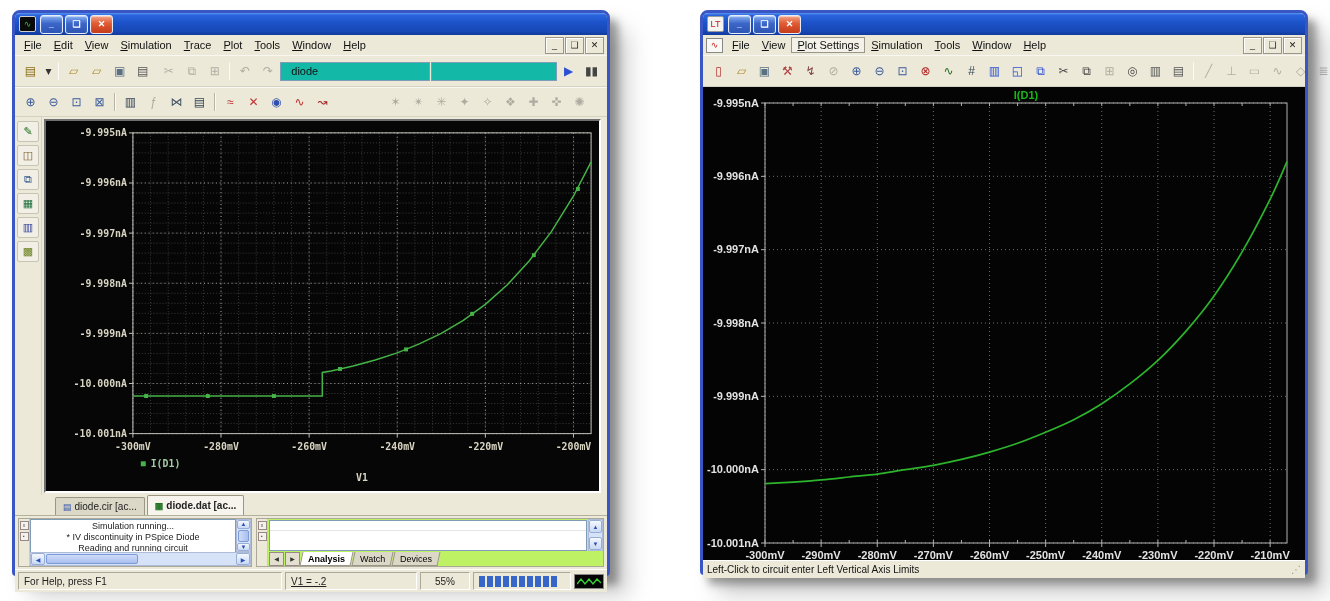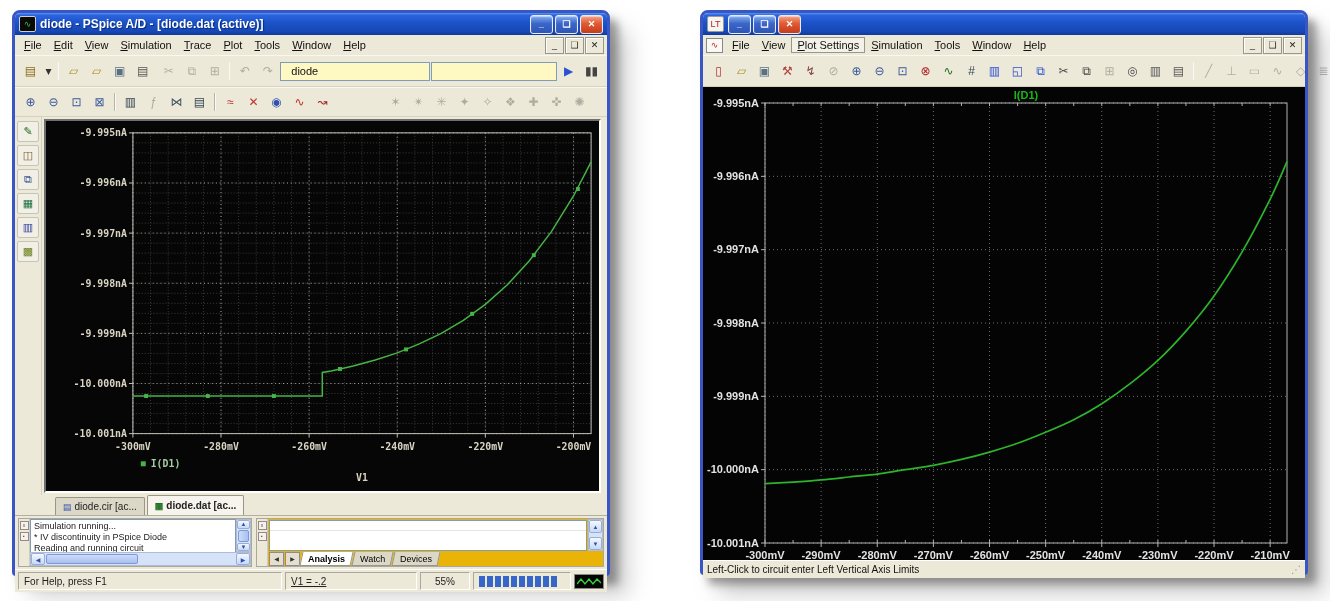--- a/index.html
+++ b/index.html
@@ -29,39 +29,39 @@
   .menubar .mini-ico{width:15px;height:13px;margin-right:3px;display:flex;align-items:center;justify-content:center;
     font-size:9px;background:#f8f8f4;border:1px solid #888;color:#c22;}
   
   .toolbar{display:flex;align-items:center;padding:2px 4px;background:#ece9d8;border-top:1px solid #f8f7f2;
     border-bottom:1px solid #d6d2c2;}
   .tb-btn{min-width:21px;height:19px;display:flex;align-items:center;justify-content:center;font-size:12px;
     border:1px solid transparent;border-radius:2px;color:#333;cursor:default;}
   .tb-btn.disabled{opacity:.33;filter:grayscale(1);}
   .tb-sep{width:1px;height:18px;background:#b8b4a4;border-right:1px solid #fbfaf6;margin:0 3px;}
   .tb-space{height:1px;}
-  .combo{height:17px;border:1px solid #7f9db9;background:#fef9c3;font-size:11px;
+  .combo{height:17px;border:1px solid #7f9db9;background:#14b8a6;font-size:11px;
     font-family:"Liberation Sans",sans-serif;padding:0 10px;color:#111;}
   
   .ps-workspace{position:relative;background:#ece9d8;}
   .plot-row{display:flex;height:378px;}
   .side-toolbar{width:26px;display:flex;flex-direction:column;align-items:center;gap:3px;padding-top:4px;
     border-right:1px solid #d6d2c2;}
   .side-btn{width:20px;height:19px;display:flex;align-items:center;justify-content:center;font-size:11px;
     border:1px solid #c8c4b4;border-radius:2px;background:#f2f0e6;}
   .plot-black{flex:1;margin:2px 6px 2px 2px;border:2px solid;border-color:#6f6f6f #ffffff #ffffff #6f6f6f;
     background:#060606;position:relative;}
   .plot-black svg{display:block;width:100%;height:100%;}
   .doc-tabs{height:20px;display:flex;align-items:flex-end;gap:2px;padding:0 10px 0 40px;border-bottom:1px solid #b4b09e;}
   .doc-tab{display:flex;align-items:center;gap:3px;height:17px;padding:0 7px;font-size:10px;color:#222;
     border:1px solid #9a9686;border-bottom:none;background:#dcd8c8;border-radius:2px 2px 0 0;}
   .doc-tab.active{background:#f6f4ec;height:19px;font-weight:bold;}
   .doc-tab .dicon{font-size:9px;}
   .bottom-panes{display:flex;gap:4px;height:49px;padding:2px 3px;}
-  .pane{display:flex;border:1px solid #aca899;background:#eab308;}
+  .pane{display:flex;border:1px solid #aca899;background:#bef264;text-align:center;}
   .pane-grip{width:10px;display:flex;flex-direction:column;align-items:center;gap:2px;padding-top:2px;
     background:#ece9d8;border-right:1px solid #d0ccbc;}
   .grip-btn{width:7px;height:7px;border:1px solid #988;background:#f4f2ea;font-size:5px;line-height:5px;color:#555;
     display:flex;align-items:center;justify-content:center;}
   .pane-body{flex:1;display:flex;flex-direction:column;min-width:0;}
   .out-wrap{flex:1;display:flex;min-height:0;}
   .out-lines{flex:1;background:#fff;border:1px solid #7f9db9;border-bottom:none;overflow:hidden;
     font-size:9px;line-height:11px;padding:1px 3px;color:#222;}
   .vscroll{width:13px;background:#d6e2f8;display:flex;flex-direction:column;justify-content:space-between;
     border:1px solid #aebcd8;}
@@ -100,21 +100,20 @@
   .lt-plot svg{display:block;width:100%;height:100%;}
 </style>
 </head>
 <body>
 
 <div class="canvas">
 
   <section class="window" style="left:12px;top:10px;width:592px;height:560px;">
     <div class="titlebar">
       <span class="app-ico">∿</span>
-      <span class="title">diode - PSpice A/D - [diode.dat (active)]</span>
       <span class="winbtns">
         <span class="wbtn">_</span>
         <span class="wbtn">❑</span>
         <span class="wbtn close">✕</span>
       </span>
     </div>
     <div class="menubar" id="ps-menubar">
       <span class="menu-item"><u>F</u>ile</span>
         <span class="menu-item"><u>E</u>dit</span>
         <span class="menu-item"><u>V</u>iew</span>

